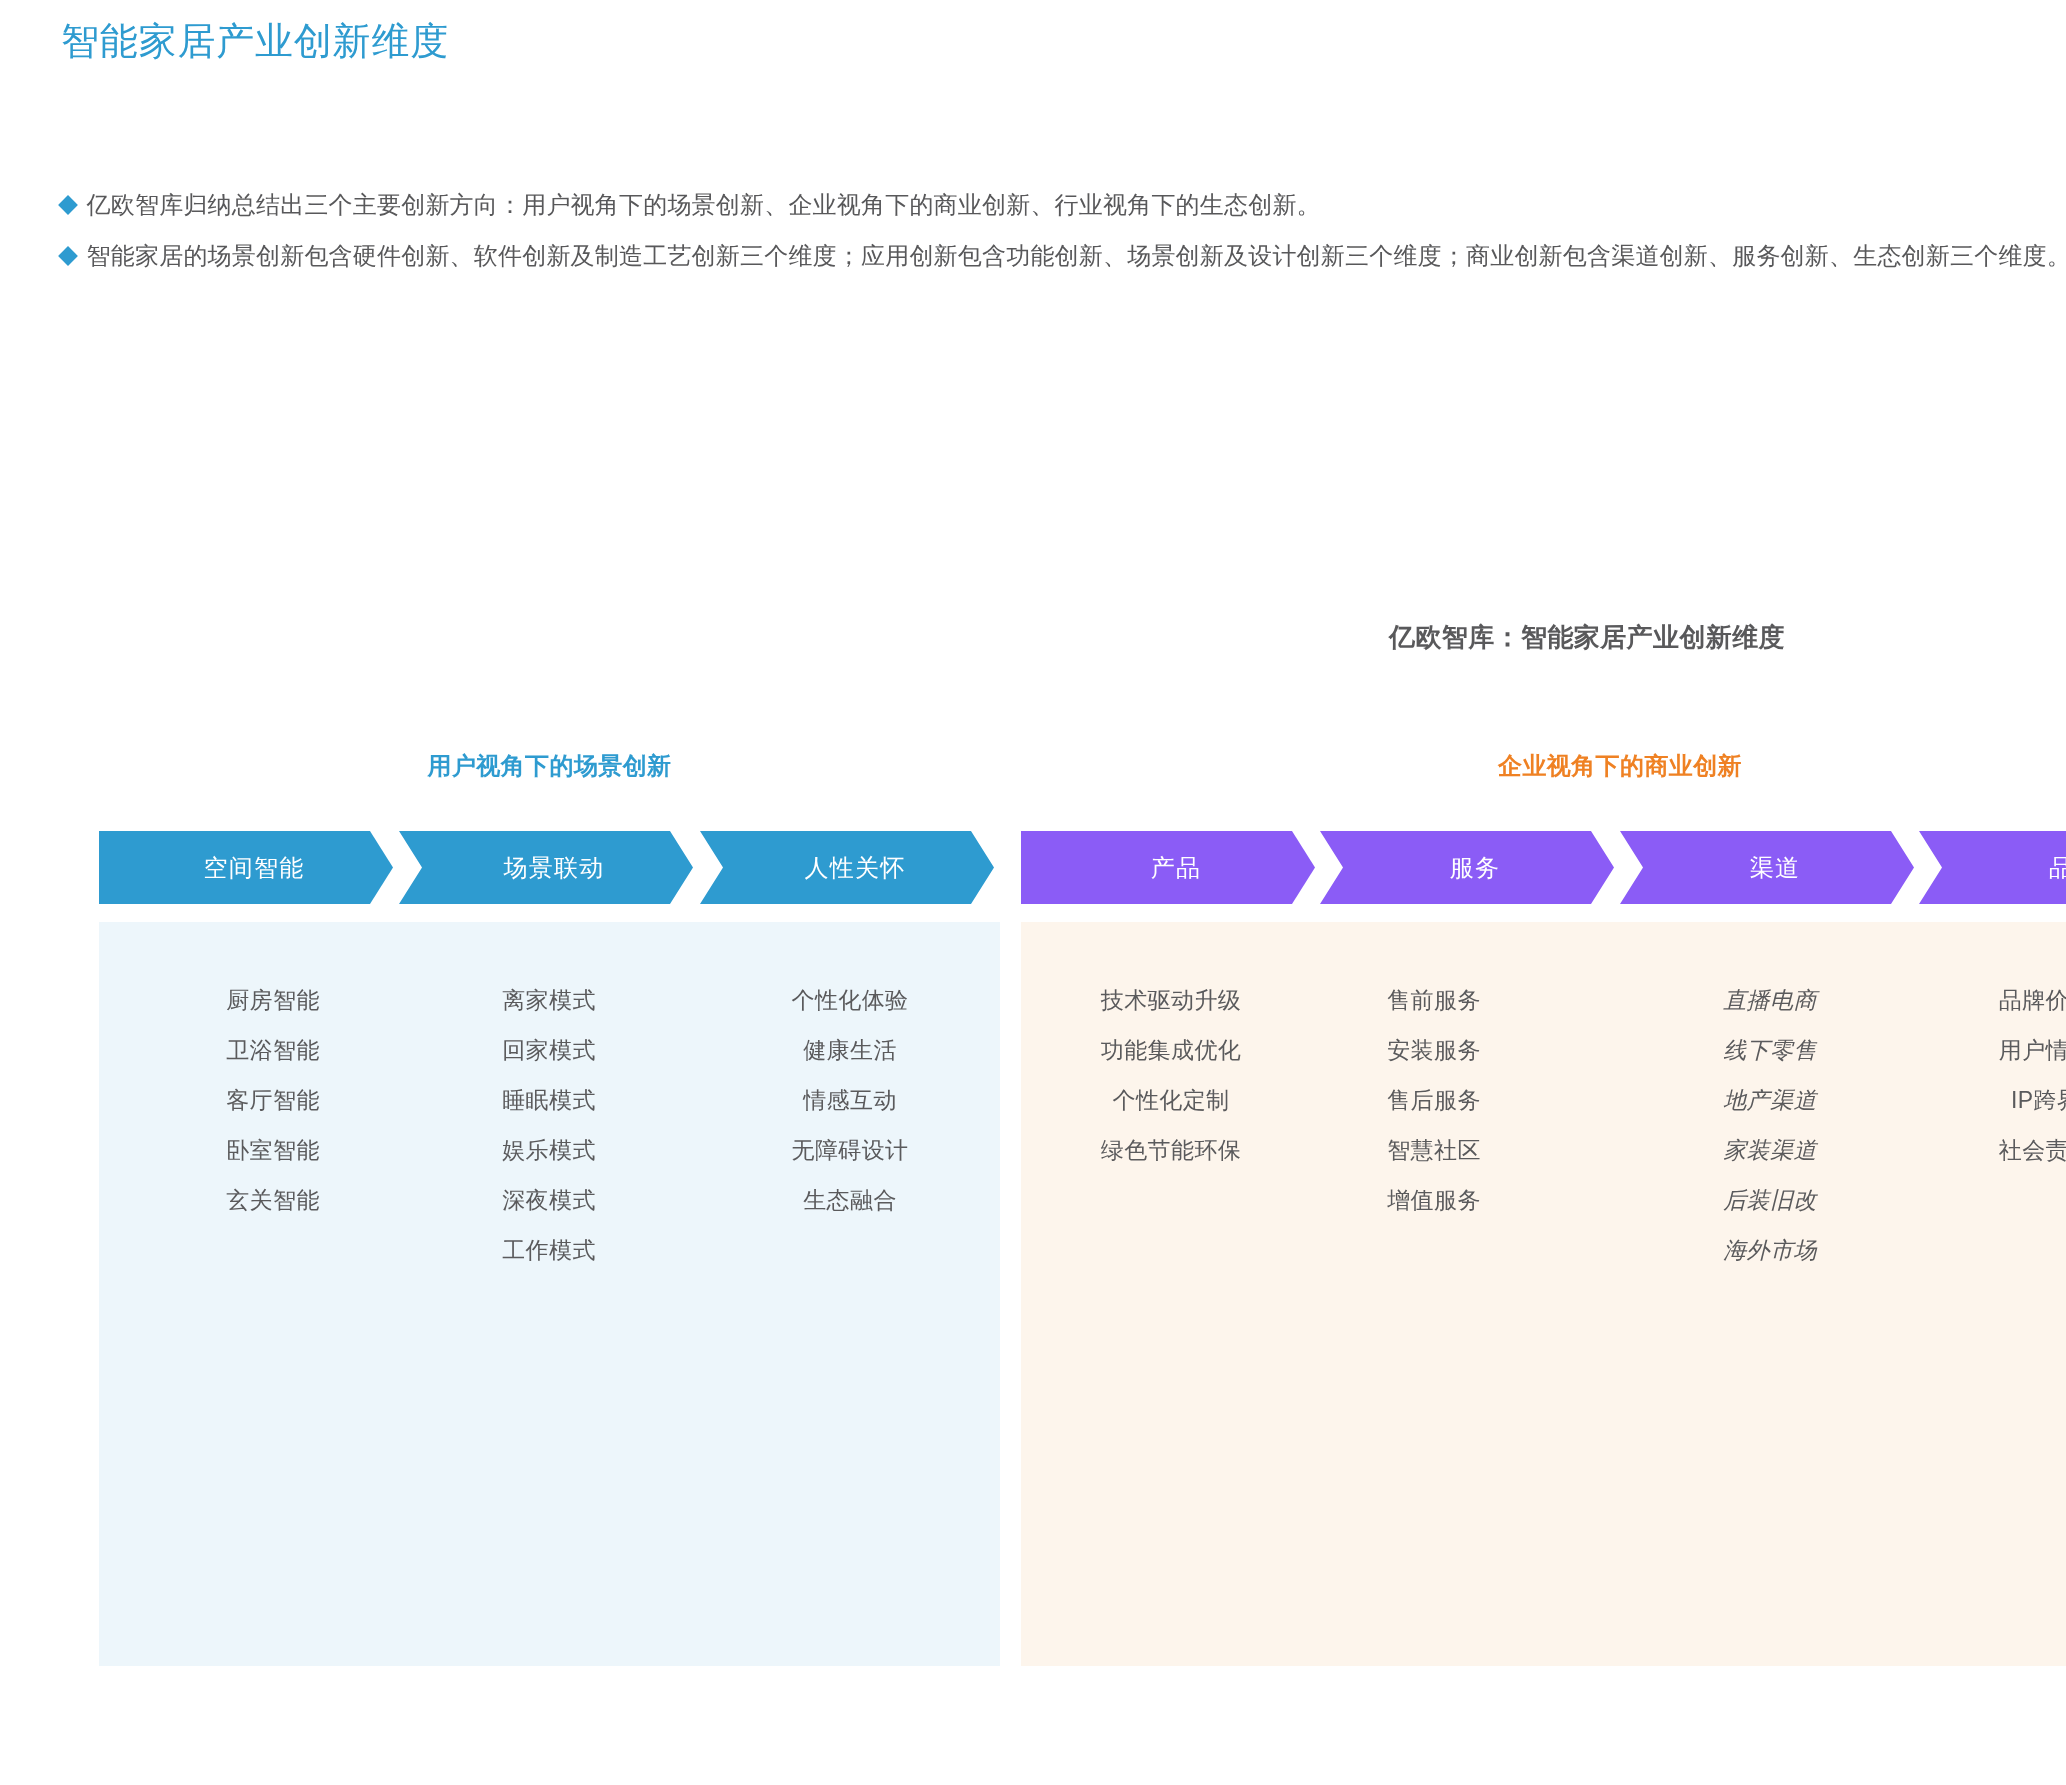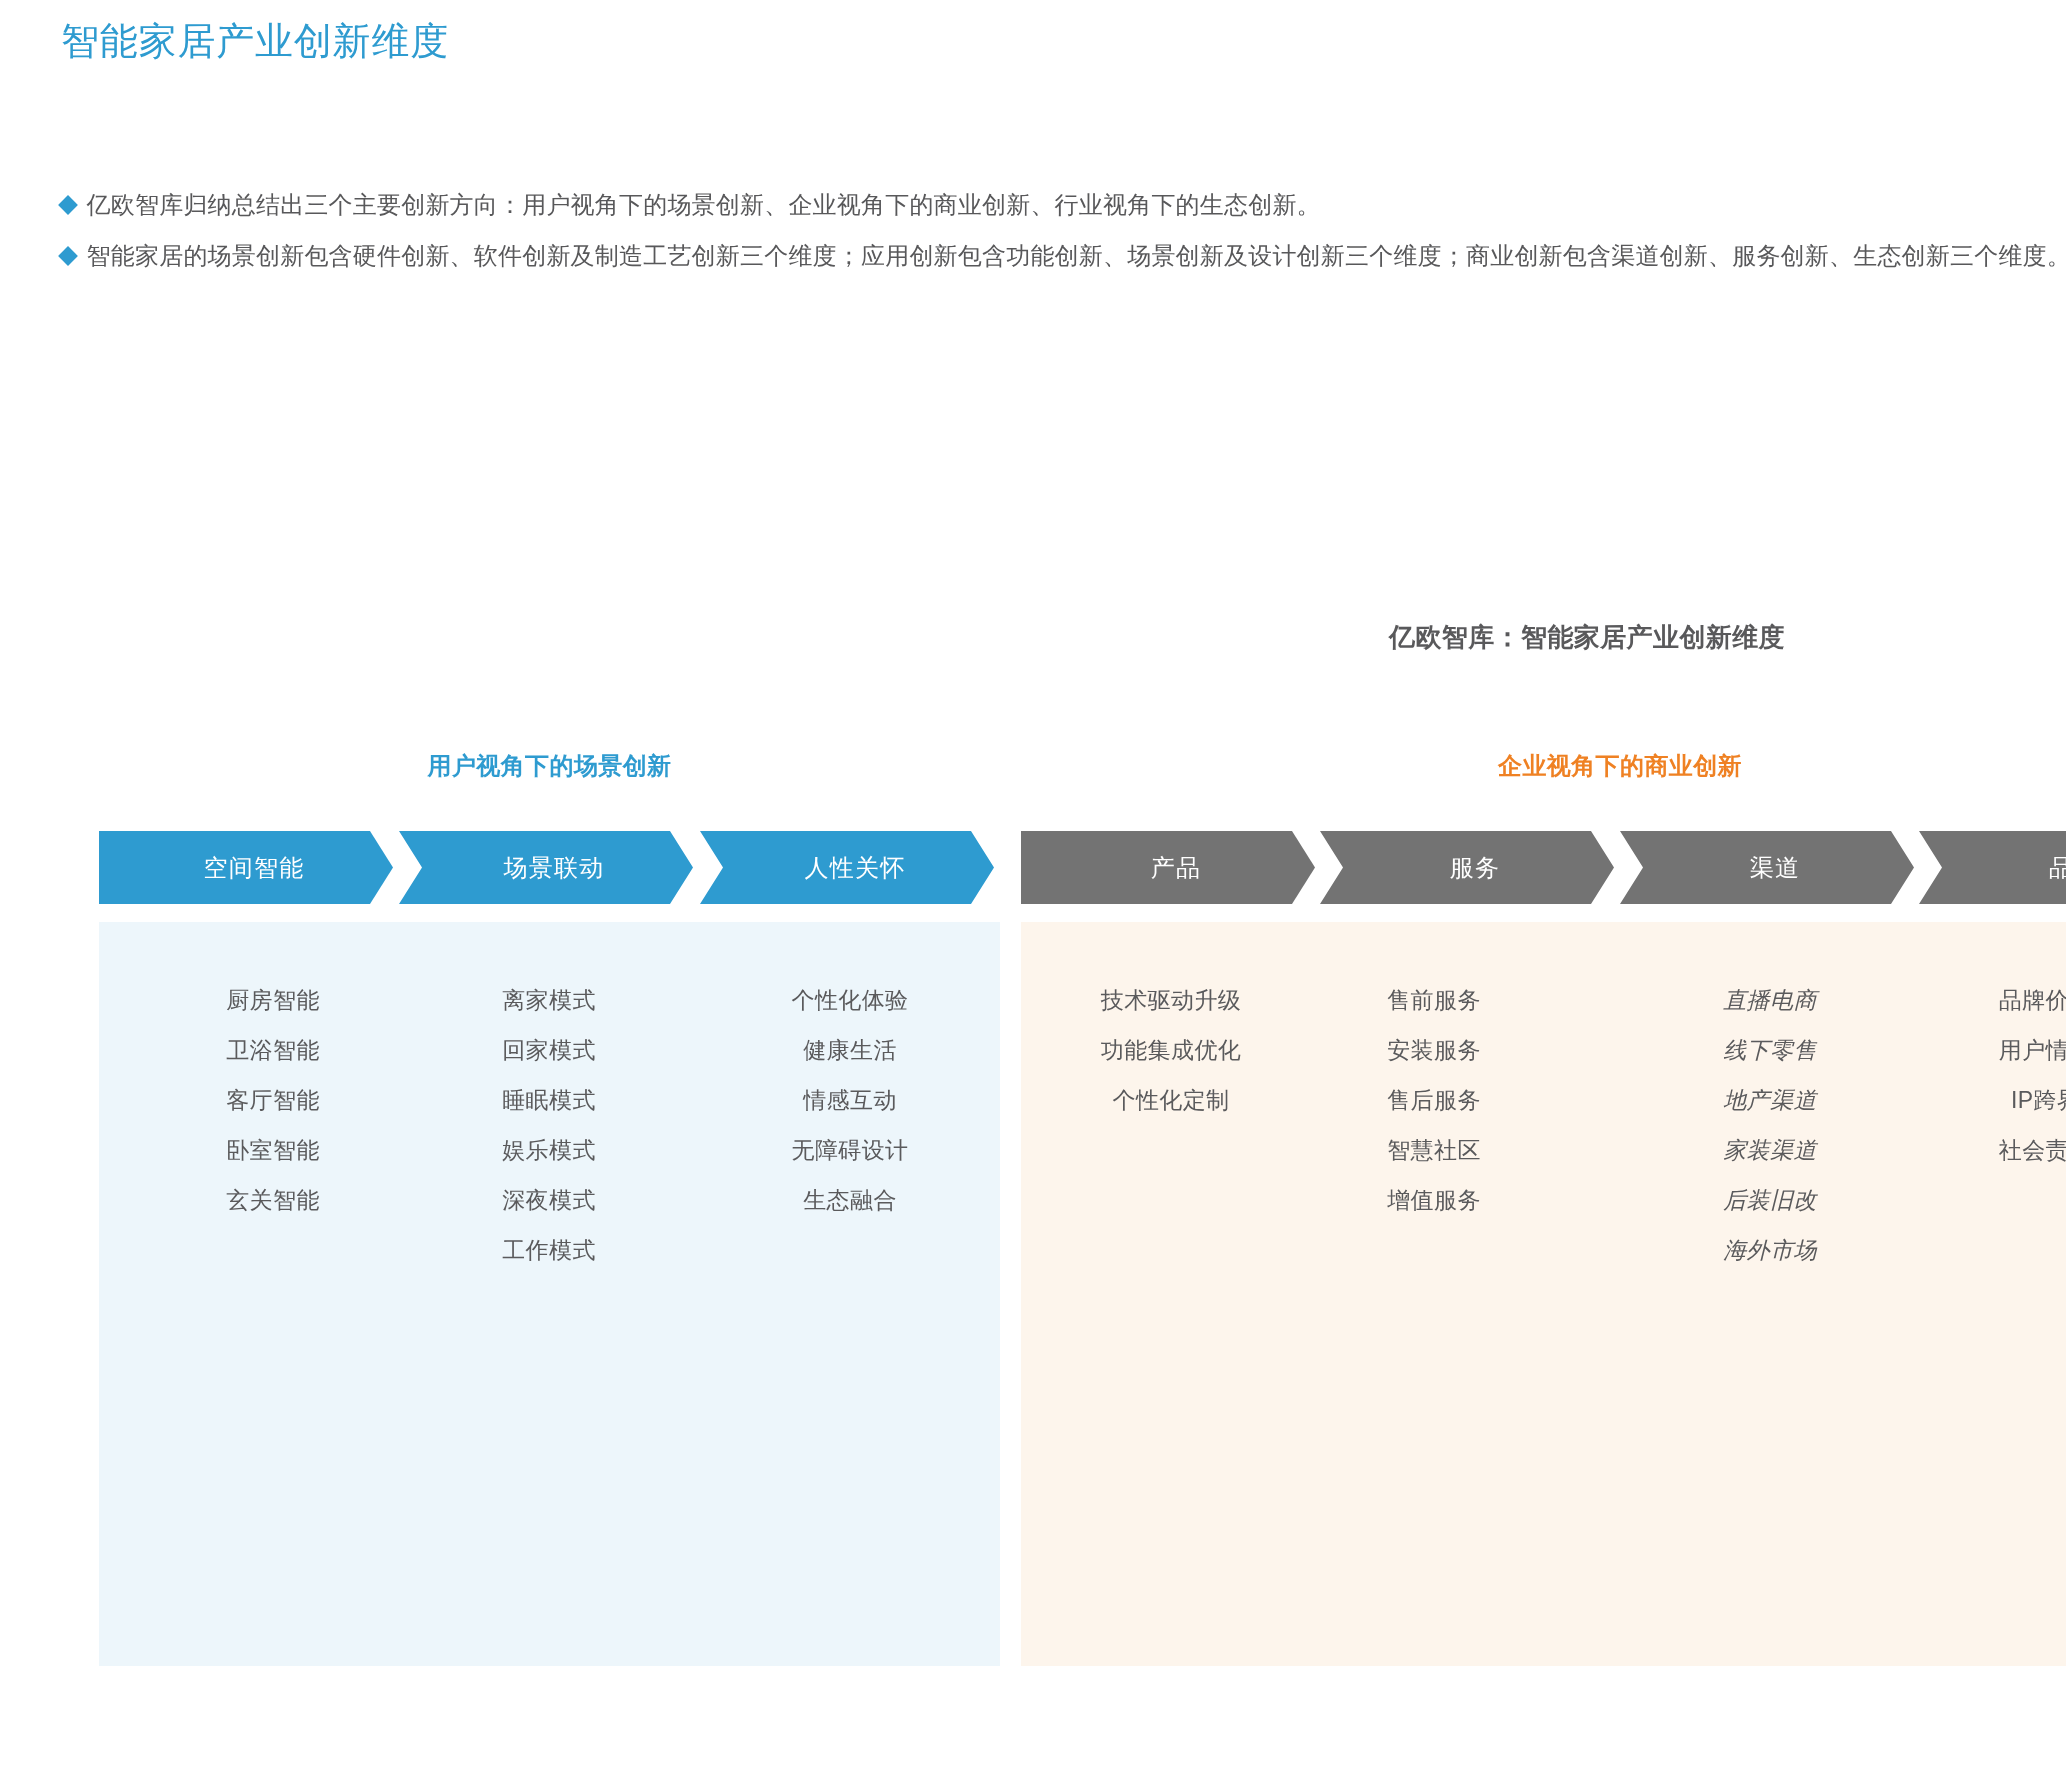--- a/index.html
+++ b/index.html
@@ -56,21 +56,21 @@
     position: absolute; top: 0; height: 73px;
     display: flex; align-items: center; justify-content: center;
     color: #ffffff; font-size: 24px; font-weight: 500; letter-spacing: 1.2px;
     clip-path: polygon(0 0, calc(100% - 23px) 0, 100% 50%, calc(100% - 23px) 100%, 0 100%, 23px 50%);
     padding-left: 16px;
   }
   .chev.first {
     clip-path: polygon(0 0, calc(100% - 23px) 0, 100% 50%, calc(100% - 23px) 100%, 0 100%);
   }
   .chev-blue   { background: #2e9bd0; }
-  .chev-orange { background: #737373; }
+  .chev-orange { background: #8b5cf6; }
 
   
   .col { position: absolute; top: 975px; text-align: center; }
   .col-item {
     font-size: 23px; color: #5a5a5c; line-height: 1;
     height: 50px; display: flex; align-items: center; justify-content: center;
     letter-spacing: 0.4px; white-space: nowrap;
   }
 </style>
 </head>
@@ -131,20 +131,21 @@
         <div class="col-item">个性化体验</div>
         <div class="col-item">健康生活</div>
         <div class="col-item">情感互动</div>
         <div class="col-item">无障碍设计</div>
         <div class="col-item">生态融合</div>
       </div>
       <div class="col" style="left: 1021px; width: 300px;">
         <div class="col-item">技术驱动升级</div>
         <div class="col-item">功能集成优化</div>
         <div class="col-item">个性化定制</div>
+        <div class="col-item">绿色节能环保</div>
       </div>
       <div class="col" style="left: 1284px; width: 300px;">
         <div class="col-item">售前服务</div>
         <div class="col-item">安装服务</div>
         <div class="col-item">售后服务</div>
         <div class="col-item">智慧社区</div>
         <div class="col-item">增值服务</div>
       </div>
       <div class="col" style="left: 1620px; width: 300px; font-style: italic;">
         <div class="col-item">直播电商</div>

